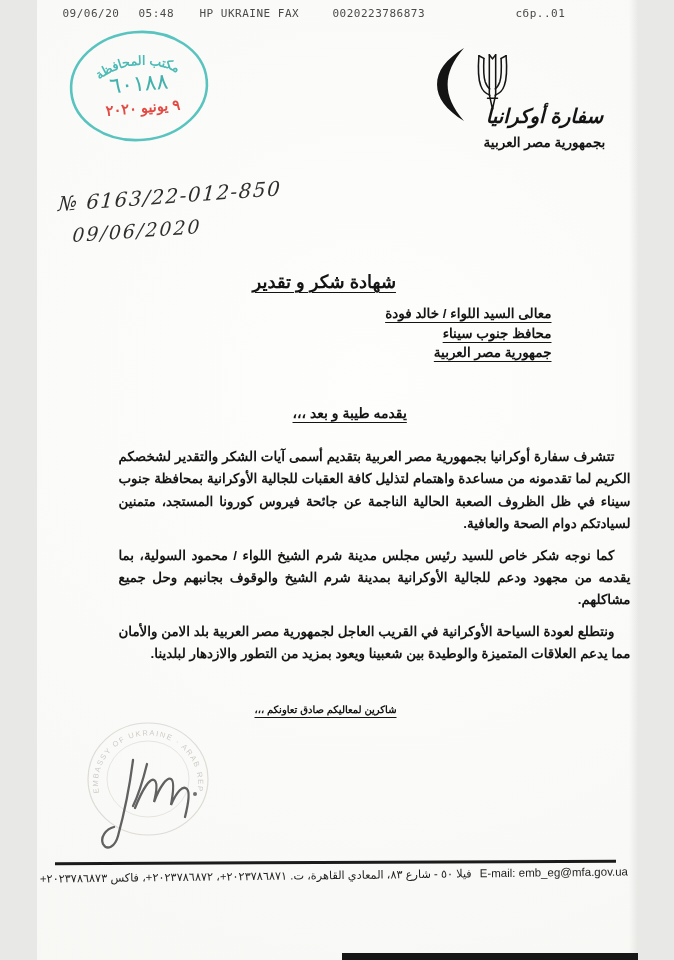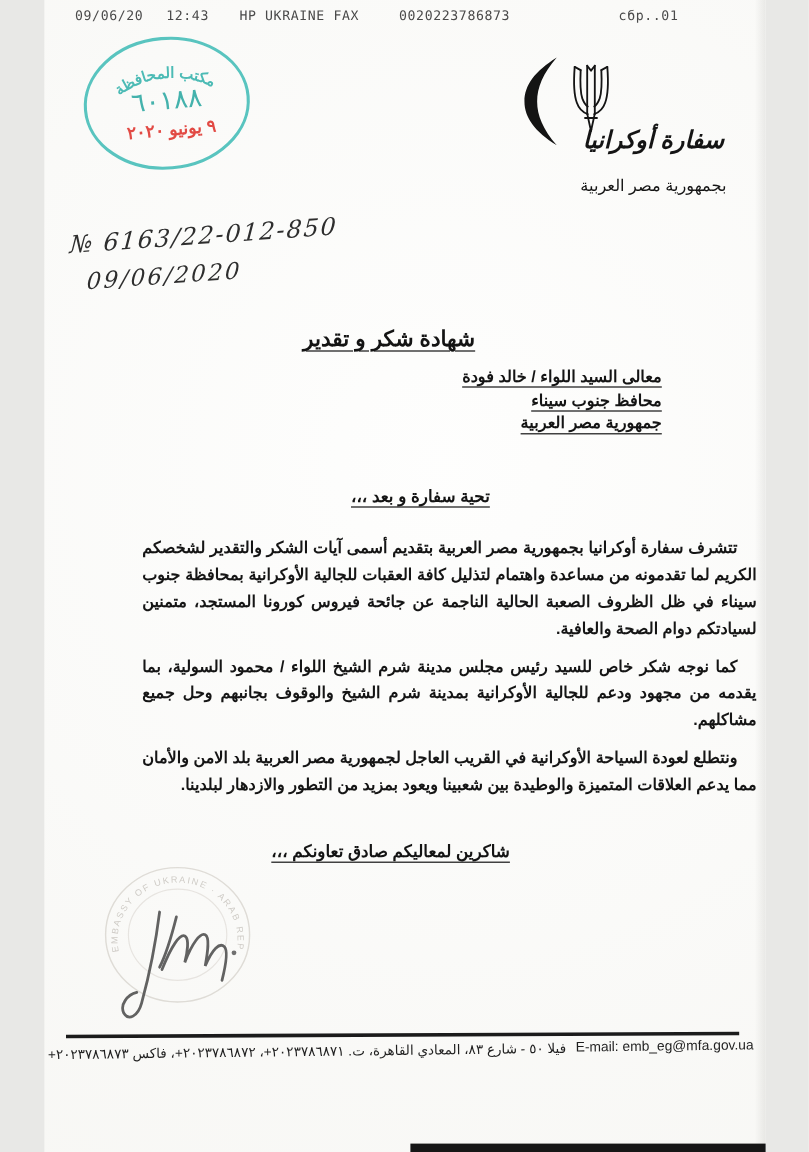--- a/index.html
+++ b/index.html
@@ -20,33 +20,33 @@
   .ref{left:22px;top:184px;transform:rotate(-4deg);color:#2e2e2e;
        font-family:"DejaVu Serif",serif;font-style:italic;}
   .ref .l1{font-size:20px;letter-spacing:1.5px;transform:skewX(-8deg);}
   .ref .l2{font-size:19px;letter-spacing:2px;margin:9px 0 0 12px;transform:skewX(-8deg);}
 
   
   .crescent{left:397px;top:47px;}
   .tryzub{left:437px;top:53px;}
   .embassy{left:446px;top:104px;width:124px;text-align:center;direction:rtl;}
   .embassy .name{font-size:20px;font-weight:bold;white-space:nowrap;font-style:italic;}
-  .embassy .country{font-size:13.5px;font-weight:normal;margin-top:17px;white-space:nowrap;}
+  .embassy .country{font-size:13.5px;font-weight:bold;margin-top:6px;white-space:nowrap;}
 
   
   .u{text-decoration:underline;text-decoration-thickness:1.3px;text-underline-offset:4px;}
   .title{left:216px;top:271px;font-size:18px;font-weight:bold;direction:rtl;white-space:nowrap;}
   .addressee{right:86px;top:304px;text-align:right;direction:rtl;font-size:13.5px;
              font-weight:bold;line-height:19.5px;white-space:nowrap;}
   .greeting{left:256px;top:405px;font-size:14px;font-weight:bold;direction:rtl;white-space:nowrap;}
   .body-text{left:82px;top:446px;width:512px;direction:rtl;text-align:justify;
              font-size:13.4px;font-weight:700;line-height:22.4px;color:#151515;}
   .body-text p{margin:0 0 9px 0;text-indent:16px;}
   .closing{left:168px;top:699px;width:242px;text-align:center;direction:rtl;
-           font-size:14px;font-weight:bold;line-height:21px;white-space:nowrap;}
+           font-size:10px;font-weight:bold;line-height:21px;white-space:nowrap;}
 
   
   .seal{left:48px;top:721px;opacity:.9;}
   .signature{left:52px;top:744px;}
 
   
   .rule{left:18px;top:861px;width:561px;height:3px;background:#1b1b1b;transform:rotate(-.25deg);}
   .footer-text{left:15px;top:869px;width:576px;display:flex;direction:rtl;
                justify-content:space-between;align-items:flex-start;gap:8px;
                transform:rotate(-.7deg);font-size:11.3px;color:#1f1f1f;}
@@ -61,21 +61,21 @@
   .dash{left:611px;top:908px;width:34px;height:3px;background:#8a8a8a;opacity:.55;transform:rotate(-2deg);}
   .bottom-bar{left:305px;top:953px;width:369px;height:7px;background:#161616;}
 </style>
 </head>
 <body>
 
 <div class="page">
 
   <div class="faxline">
     <span style="left:26px">09/06/20</span>
-    <span style="left:102px">12:43</span>
+    <span style="left:102px">05:48</span>
     <span style="left:163px">HP UKRAINE FAX</span>
     <span style="left:296px">0020223786873</span>
     <span style="left:479px">сбр..01</span>
   </div>
 
   <div class="abs entry-stamp">
     <svg width="148" height="118" viewBox="0 0 148 118">
       <ellipse cx="74" cy="59" rx="68" ry="54" fill="none" stroke="#4cc0bb" stroke-width="2.6"></ellipse>
       <defs>
           <path id="arcTop" d="M 16,74 A 60,47 0 0 1 132,72" fill="none"></path>
@@ -117,21 +117,21 @@
   </div>
 
   <div class="abs title u">شهادة شكر و تقدير</div>
 
   <div class="abs addressee">
     <div class="u">معالى السيد اللواء / خالد فودة</div>
     <div class="u">محافظ جنوب سيناء</div>
     <div class="u">جمهورية مصر العربية</div>
   </div>
 
-  <div class="abs greeting u">تحية سفارة و بعد ،،،</div>
+  <div class="abs greeting u">يقدمه طيبة و بعد ،،،</div>
 
   <div class="abs body-text">
     <p>تتشرف سفارة أوكرانيا بجمهورية مصر العربية بتقديم أسمى آيات الشكر والتقدير لشخصكم الكريم لما تقدمونه من مساعدة واهتمام لتذليل كافة العقبات للجالية الأوكرانية بمحافظة جنوب سيناء في ظل الظروف الصعبة الحالية الناجمة عن جائحة فيروس كورونا المستجد، متمنين لسيادتكم دوام الصحة والعافية.</p>
     <p>كما نوجه شكر خاص للسيد رئيس مجلس مدينة شرم الشيخ اللواء / محمود السولية، بما يقدمه من مجهود ودعم للجالية الأوكرانية بمدينة شرم الشيخ والوقوف بجانبهم وحل جميع مشاكلهم.</p>
     <p>ونتطلع لعودة السياحة الأوكرانية في القريب العاجل لجمهورية مصر العربية بلد الامن والأمان مما يدعم العلاقات المتميزة والوطيدة بين شعبينا ويعود بمزيد من التطور والازدهار لبلدينا.</p>
   </div>
 
   <div class="abs closing">
     <div class="u">شاكرين لمعاليكم صادق تعاونكم ،،،</div>
   </div>

